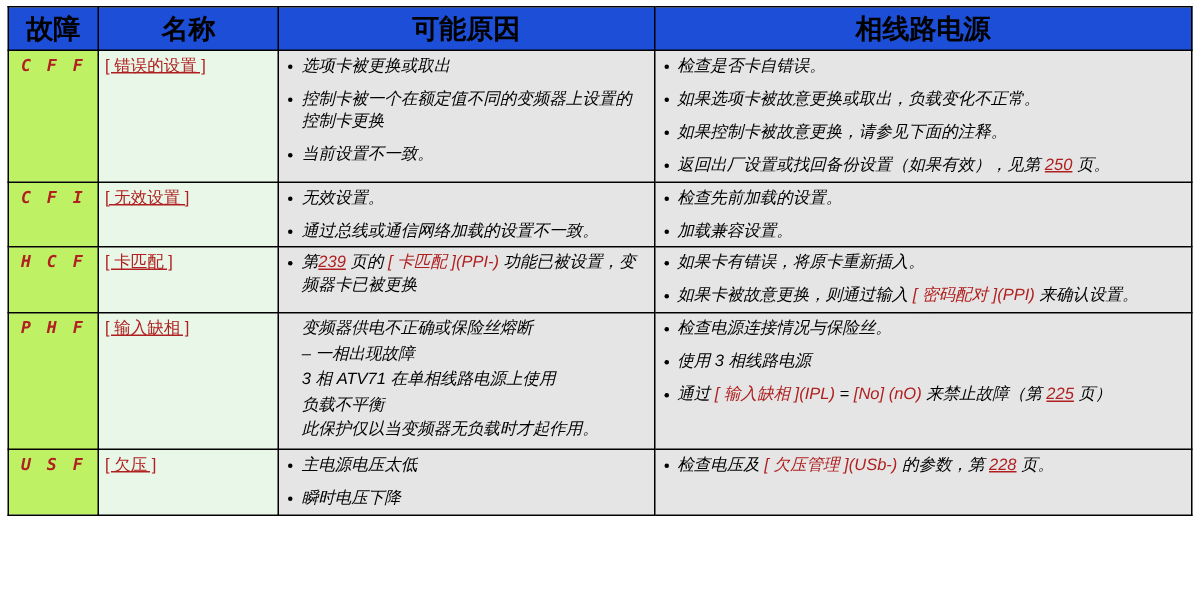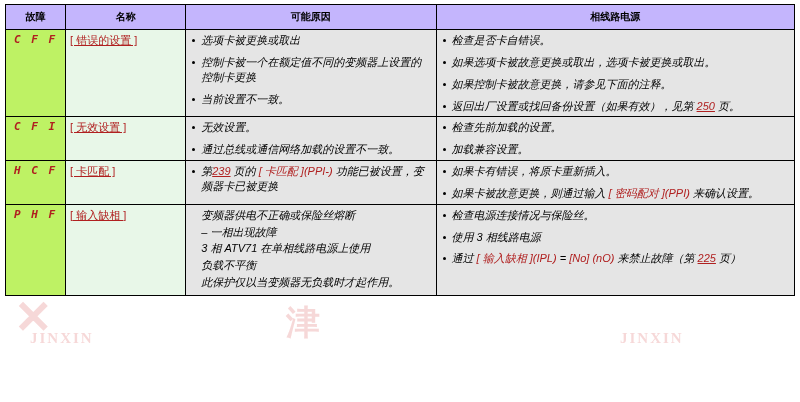--- a/index.html
+++ b/index.html
@@ -54,24 +54,24 @@
     border: 1px solid #000;
     vertical-align: top;
     padding: 3px 4px;
     font-size: 11px;
     line-height: 1.35;
   }
   table.fault-table thead th {
     text-align: center;
     vertical-align: middle;
     font-weight: bold;
-    font-size: 10px;
+    font-size: 18px;
     height: 20px;
     padding: 2px;
-    background: #c4b5fd;
+    background: #1d4ed8;
   }
   col.c-code { width: 60px; }
   col.c-name { width: 120px; }
   col.c-cause { width: 250px; }
   col.c-fix { width: 358px; }
 
   td.code-cell {
     background: #bef264;
     text-align: center;
     vertical-align: middle;
@@ -180,21 +180,21 @@
       <td class="cause-cell">
         <ul class="dots">
           <li>选项卡被更换或取出</li>
           <li>控制卡被一个在额定值不同的变频器上设置的控制卡更换</li>
           <li>当前设置不一致。</li>
         </ul>
       </td>
       <td class="fix-cell">
         <ul class="dots">
           <li>检查是否卡自错误。</li>
-          <li>如果选项卡被故意更换或取出，选项卡被更换或取出。</li>
+          <li>如果选项卡被故意更换或取出，负载变化不正常。</li>
           <li>如果控制卡被故意更换，请参见下面的注释。</li>
           <li>返回出厂设置或找回备份设置（如果有效），见第 <span class="link">250</span> 页。</li>
         </ul>
       </td>
     </tr>
 
     <tr>
       <td class="code-cell">C F I</td>
       <td class="name-cell"><span class="br">[ 无效设置 ]</span></td>
       <td class="cause-cell">
@@ -242,14 +242,29 @@
       </td>
       <td class="fix-cell">
         <ul class="dots">
           <li>检查电源连接情况与保险丝。</li>
           <li>使用 3 相线路电源</li>
           <li>通过 <span class="red">[ 输入缺相 ]</span><span class="red">(IPL)</span> = <span class="red">[No]</span> <span class="red">(nO)</span> 来禁止故障（第 <span class="link">225</span> 页）</li>
         </ul>
       </td>
     </tr>
 
+    <tr>
+      <td class="code-cell">U S F</td>
+      <td class="name-cell"><span class="br">[ 欠压 ]</span></td>
+      <td class="cause-cell">
+        <ul class="dots">
+          <li>主电源电压太低</li>
+          <li>瞬时电压下降</li>
+        </ul>
+      </td>
+      <td class="fix-cell">
+        <ul class="dots">
+          <li>检查电压及 <span class="red">[ 欠压管理 ]</span><span class="red">(USb-)</span> 的参数，第 <span class="link">228</span> 页。</li>
+        </ul>
+      </td>
+    </tr>
   </tbody>
 </table>
 
 </body></html>

